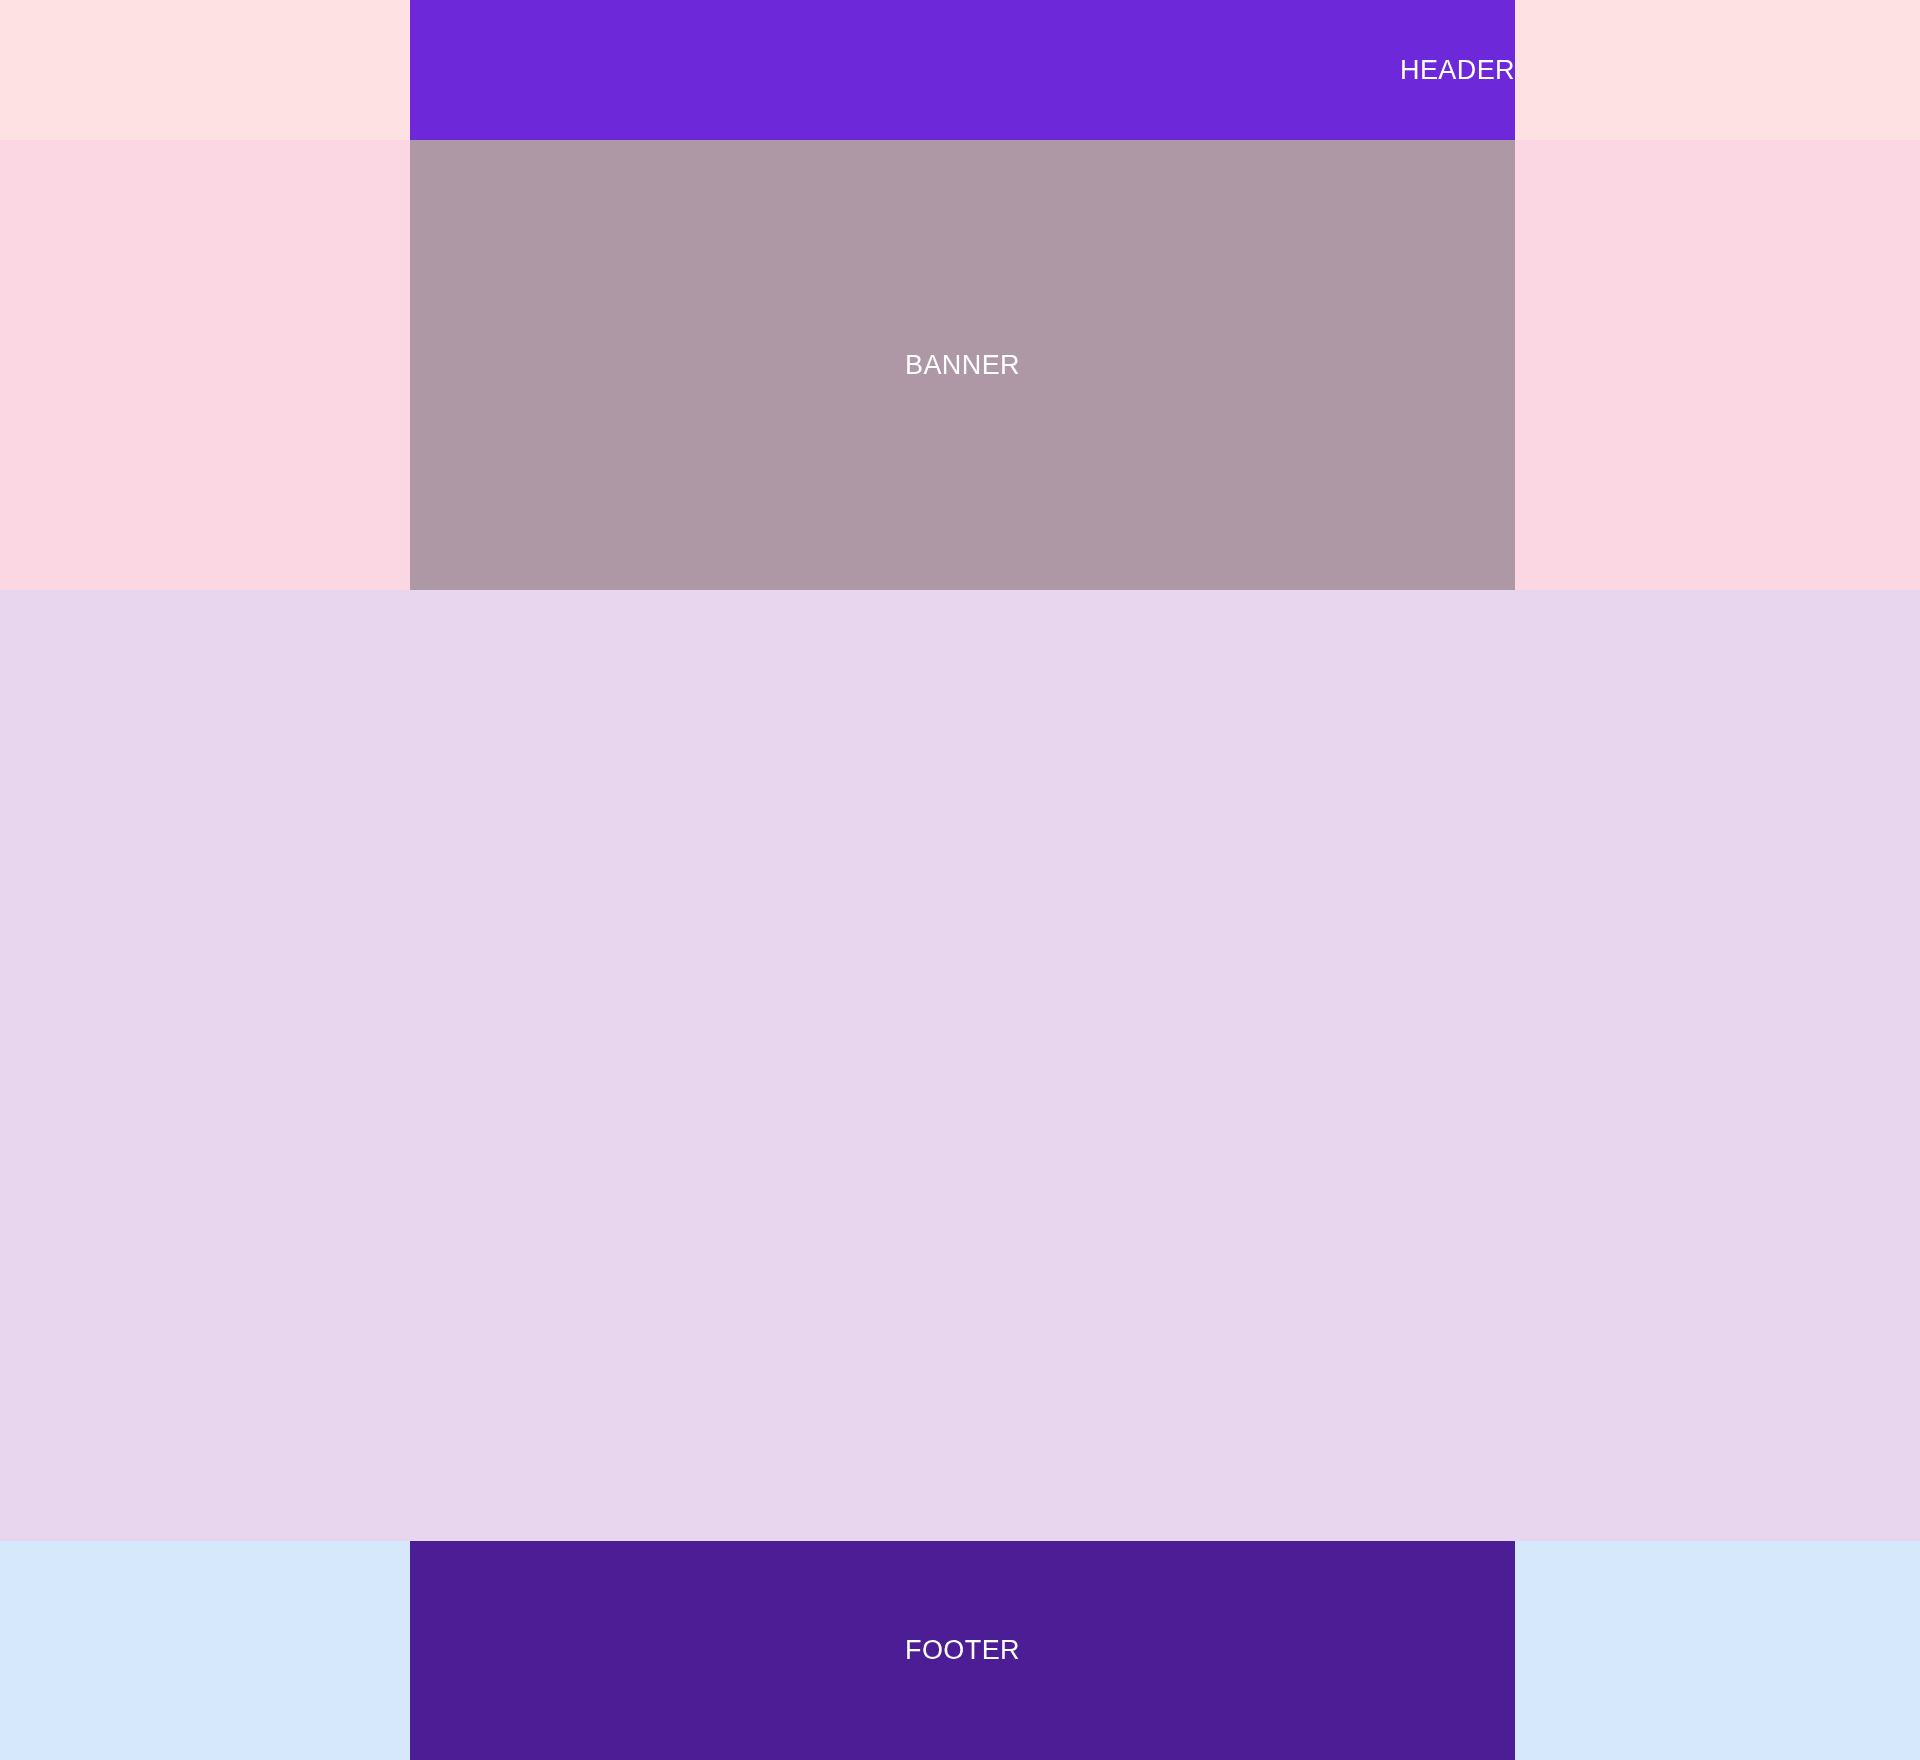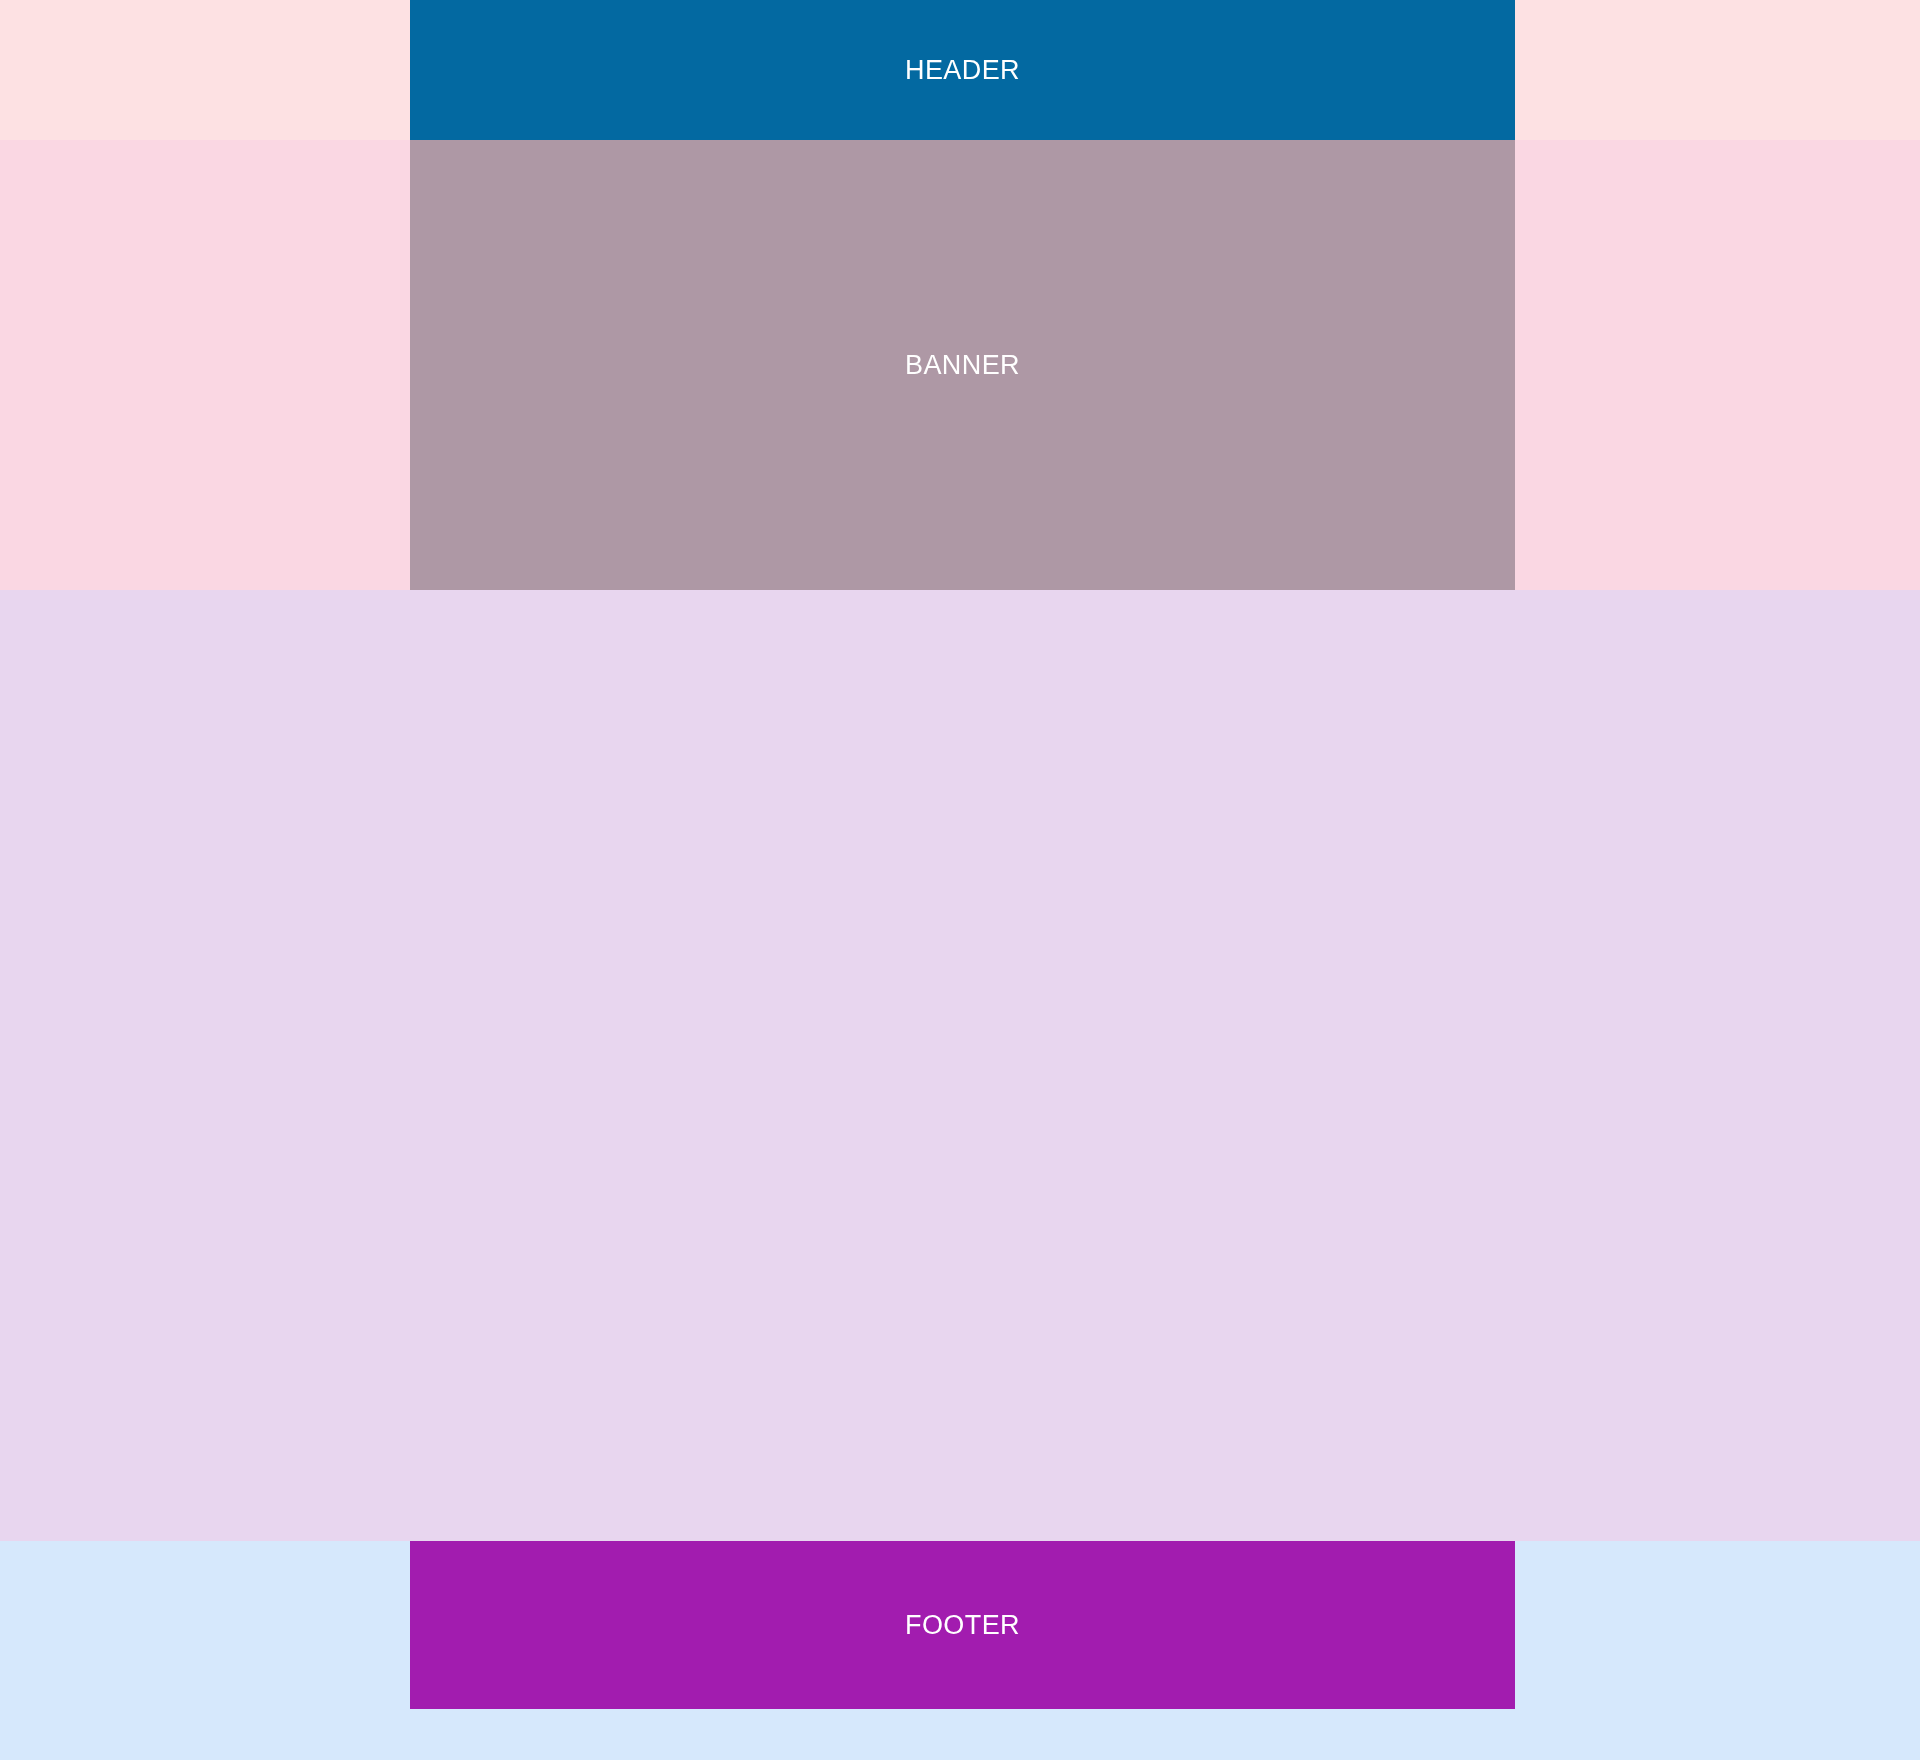--- a/index.html
+++ b/index.html
@@ -78,27 +78,27 @@
   <div class="region-band band-header" style="background: rgb(253, 225, 227); top: 0px; height: 140px;"></div>
 
   <div class="region-band band-banner" style="background: rgb(250, 215, 227); top: 140px; height: 450px;"></div>
 
   <div class="region-band band-content" style="background: rgb(232, 214, 239); top: 590px; height: 951px;"></div>
 
   <div class="region-band band-footer" style="background: rgb(214, 232, 252); top: 1541px; height: 219px;"></div>
 
   <div id="container-column" style="left: 410px; width: 1105px; height: 1760px;">
 
-    <div class="column-segment seg-header" style="background: #0369a1; top: 0px; height: 140px;">
+    <div class="column-segment seg-header" style="background: #6d28d9; top: 0px; height: 140px; justify-content: flex-end;">
       <span class="region-label" style="color: rgb(255, 255, 255); font-size: 27px;">HEADER</span>
     </div>
 
     <div class="column-segment seg-banner" style="background: rgb(174, 152, 165); top: 140px; height: 450px; justify-content: center;">
       <span class="region-label" style="color: rgb(255, 255, 255); font-size: 27px;">BANNER</span>
     </div>
 
 
-    <div class="column-segment seg-footer" style="background: #a21caf; top: 1541px; height: 168px;">
+    <div class="column-segment seg-footer" style="background: #4c1d95; top: 1541px; height: 219px;">
       <span class="region-label" style="color: rgb(255, 255, 255); font-size: 27px;">FOOTER</span>
     </div>
 
   </div>
 </div>
 
 </body></html>

